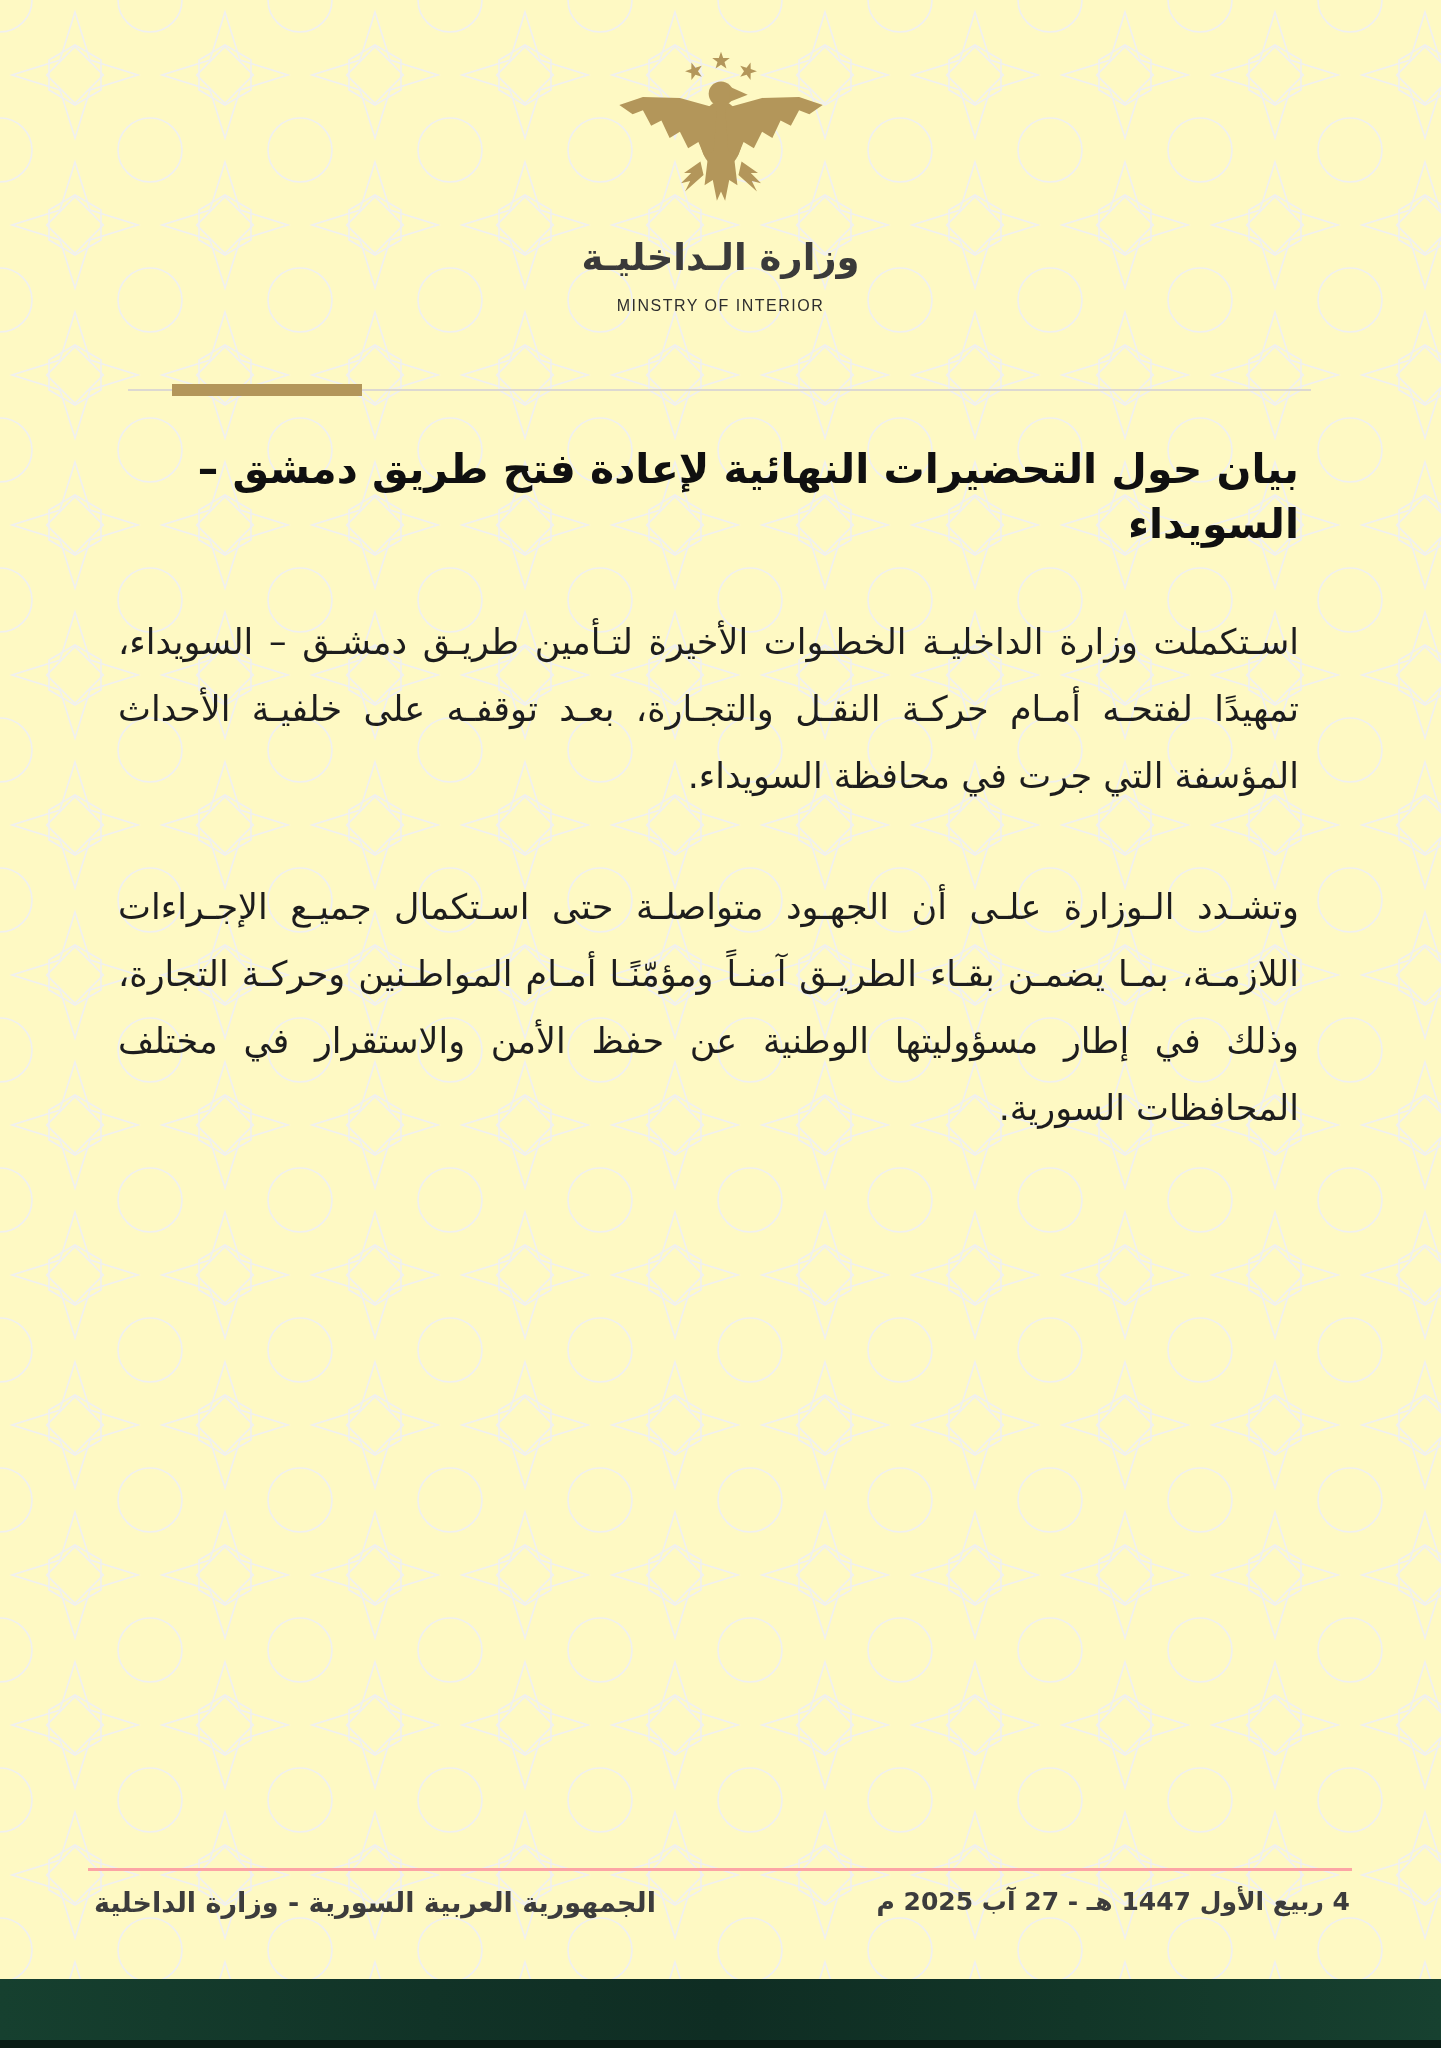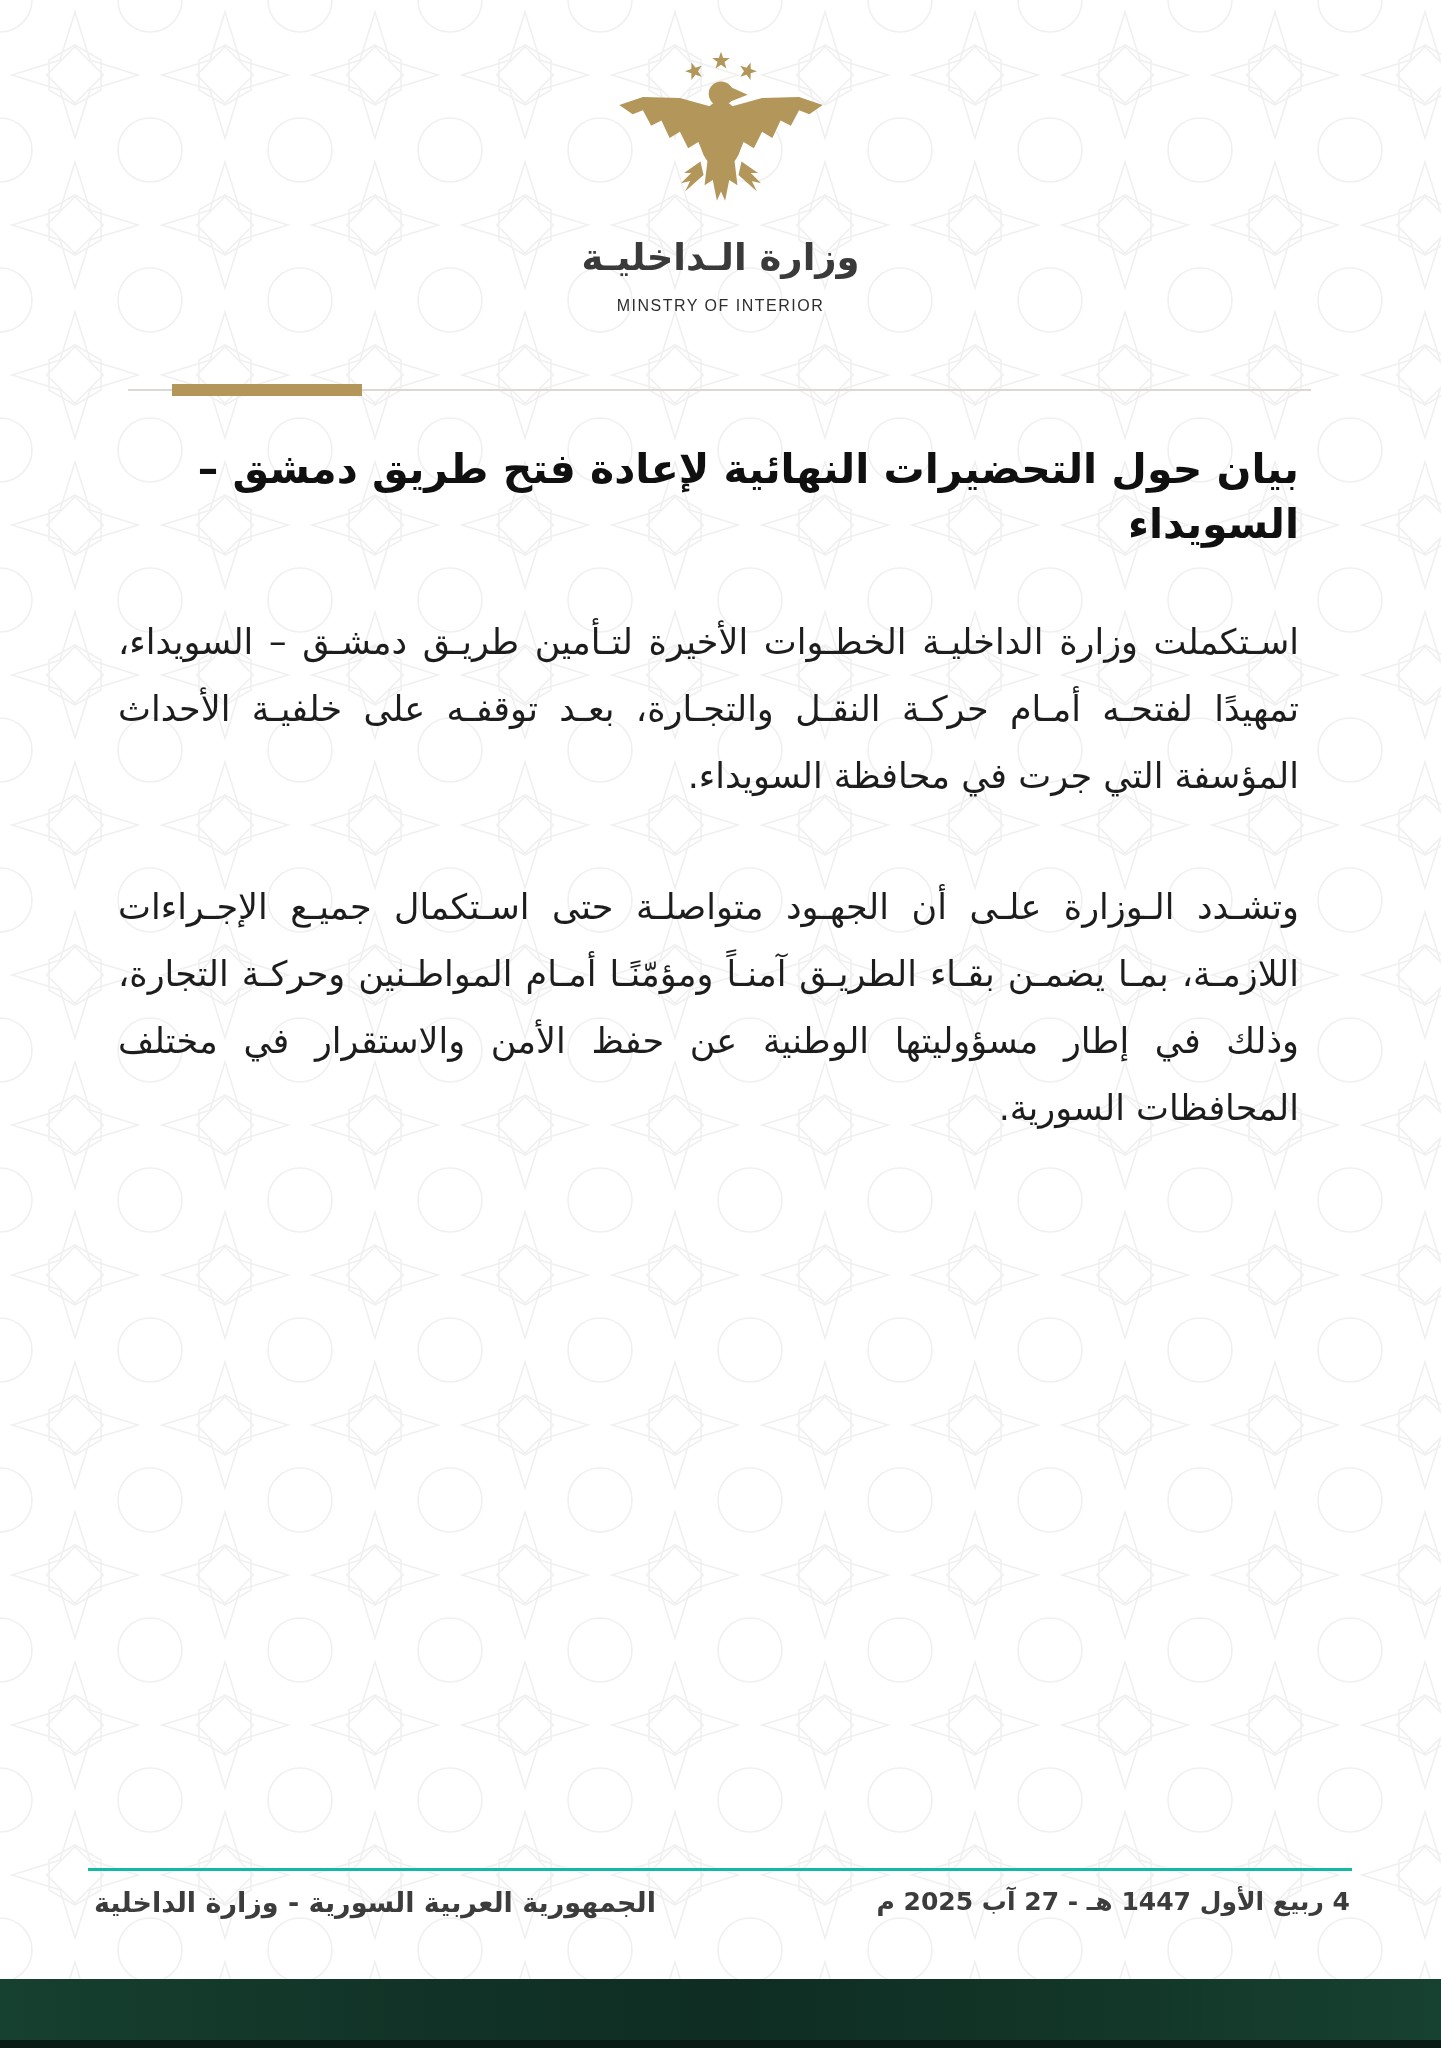--- a/index.html
+++ b/index.html
@@ -4,21 +4,21 @@
 <style>
   * { margin: 0; padding: 0; box-sizing: border-box; }
   html, body { background: #e8e8e8; }
   body { font-family: "DejaVu Sans", sans-serif; }
 
   .page {
     position: relative;
     width: 1441px;
     height: 2048px;
     margin: 0 auto;
-    background: #ffffff;
+    background: #fef9c3;
     overflow: hidden;
   }
 
   .bg-pattern {
     position: absolute;
     inset: 0;
     width: 100%;
     height: 100%;
     pointer-events: none;
   }
@@ -91,21 +91,21 @@
     text-align-last: right;
     margin-bottom: 64px;
   }
 
   
   .footer {
     position: absolute;
     top: 1868px;
     left: 88px;
     width: 1264px;
-    border-top: 3px solid #14b8a6;
+    border-top: 3px solid #fca5a5;
     padding-top: 16px;
     display: flex;
     justify-content: space-between;
     align-items: flex-start;
   }
   .footer-left {
     direction: rtl;
     font-size: 27px;
     font-weight: bold;
     color: #3c3c3c;

